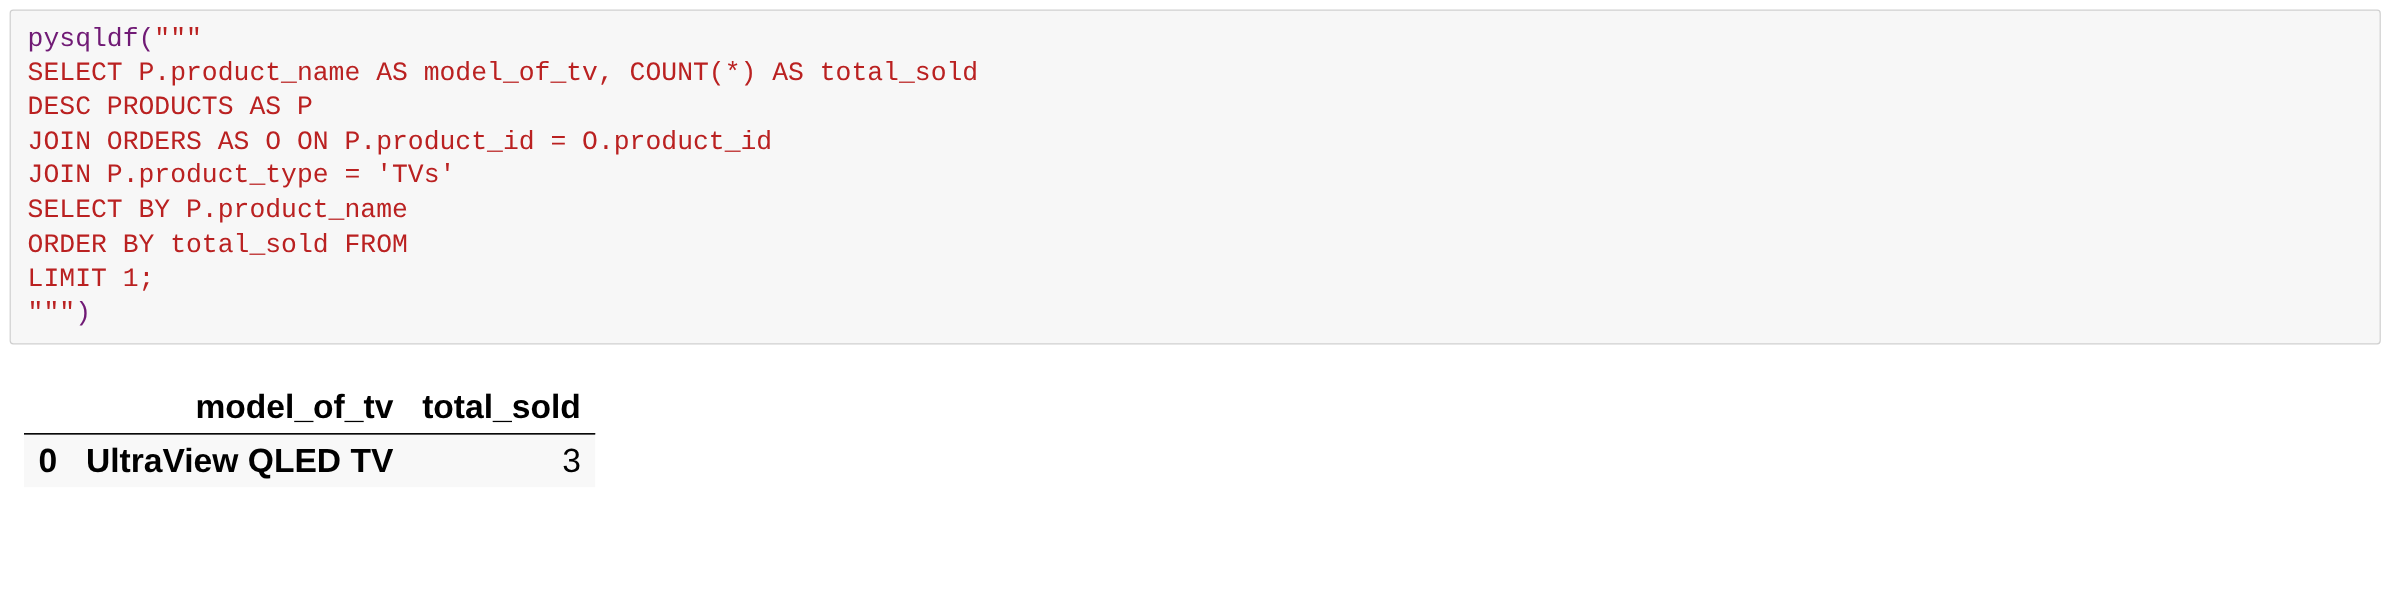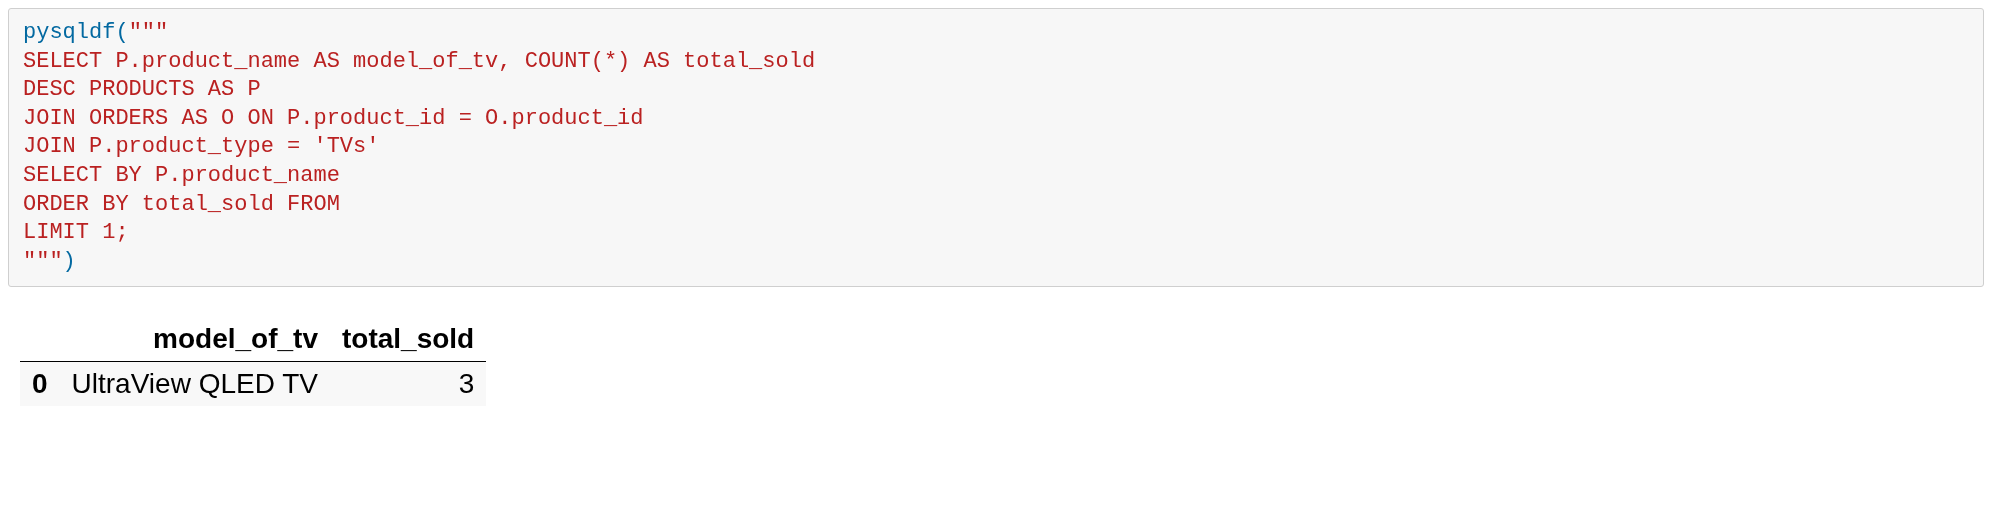--- a/index.html
+++ b/index.html
@@ -16,21 +16,21 @@
       background: #f7f7f7;
       border: 1px solid #cfcfcf;
       border-radius: 3px;
       padding: 10px 14px;
       font-family: "SFMono-Regular", Consolas, "Liberation Mono", Menlo, monospace;
       font-size: 22px;
       line-height: 1.3;
       white-space: pre;
       overflow-x: auto;
     }
-    .tok-default { color: #0369a1; }
+    .tok-default { color: #701a75; }
     .tok-string { color: #ba2121; }
     .output-area {
       padding: 30px 12px 12px 12px;
     }
     .result-table {
       border-collapse: collapse;
       font-size: 28px;
     }
     .result-table th {
       font-weight: 700;
@@ -45,20 +45,21 @@
       padding: 6px 12px;
       text-align: right;
       background: #f8f8f8;
     }
     .result-table td.row-index {
       font-weight: 700;
       text-align: right;
     }
     .result-table td.text-cell {
       text-align: right;
+      font-weight: bold;
     }
   </style>
 </head>
 <body>
 
 <div class="code-cell"><span class="tok-default">pysqldf(</span><span class="tok-string">"""</span>
 <span class="tok-string">SELECT P.product_name AS model_of_tv, COUNT(*) AS total_sold</span>
 <span class="tok-string">DESC PRODUCTS AS P</span>
 <span class="tok-string">JOIN ORDERS AS O ON P.product_id = O.product_id</span>
 <span class="tok-string">JOIN P.product_type = 'TVs'</span>

